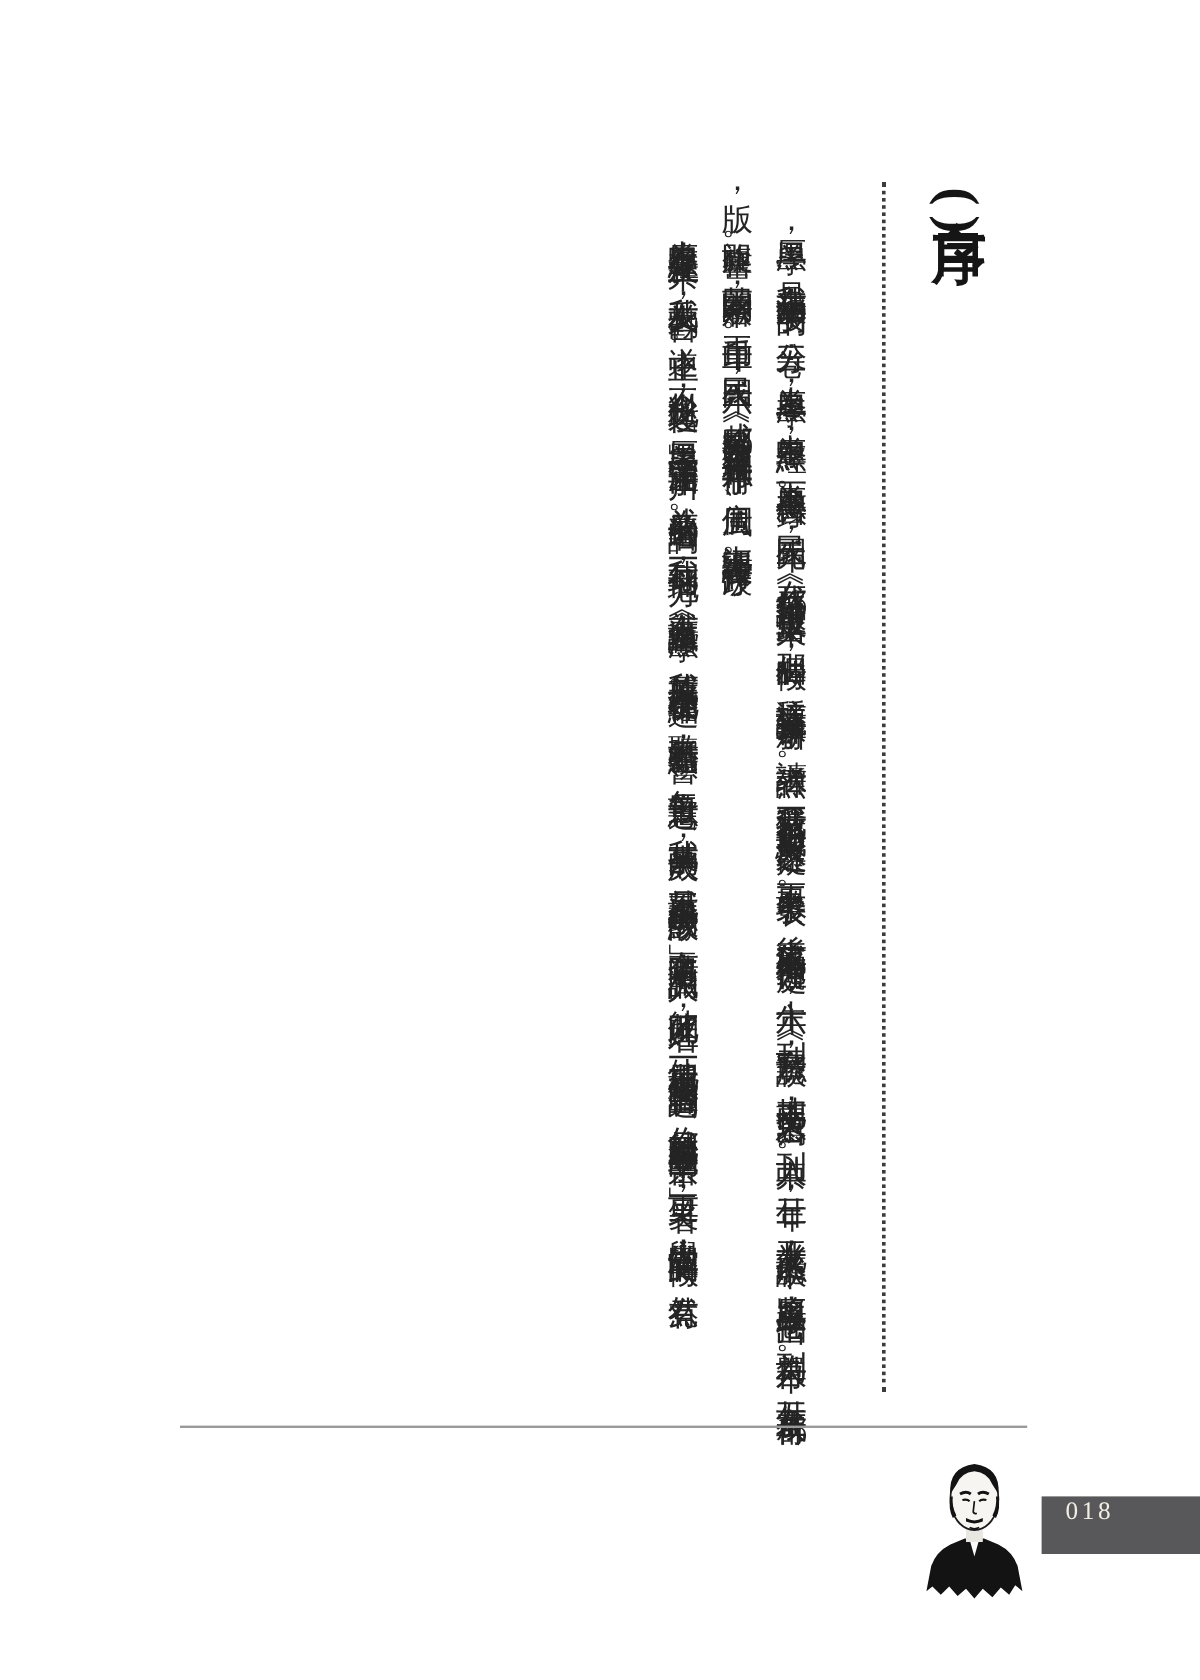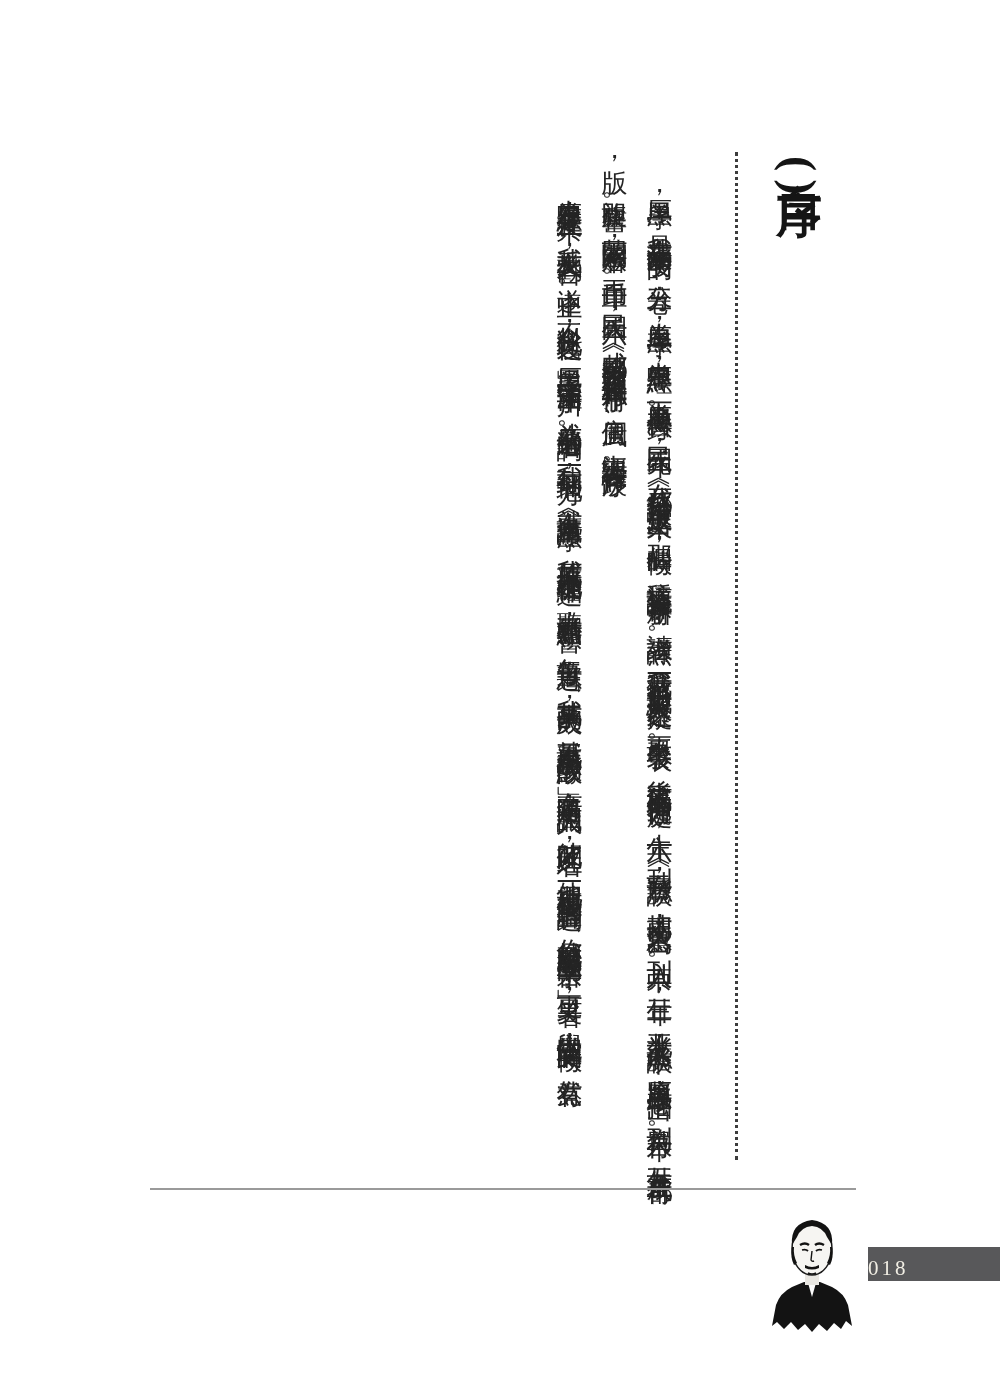--- a/index.html
+++ b/index.html
@@ -73,25 +73,26 @@
     width: 100px;
     height: 128px;
   }
   .portrait svg { width: 100%; height: 100%; display: block; }
   
   .page-num {
     position: absolute;
     left: 868px;
     top: 1247px;
     width: 132px;
-    height: 34px;
+    height: 48px;
     background: #58585a;
     color: #f1eee4;
     display: flex;
-    align-items: flex-end;
+    align-items: flex-start;
+    padding-left: 20px;
     box-sizing: border-box;
     font-family: "Liberation Serif", "DejaVu Serif", serif;
     font-size: 21px;
     letter-spacing: 3px;
   }
 </style>
 </head>
 <body>
 
 <div class="page">

